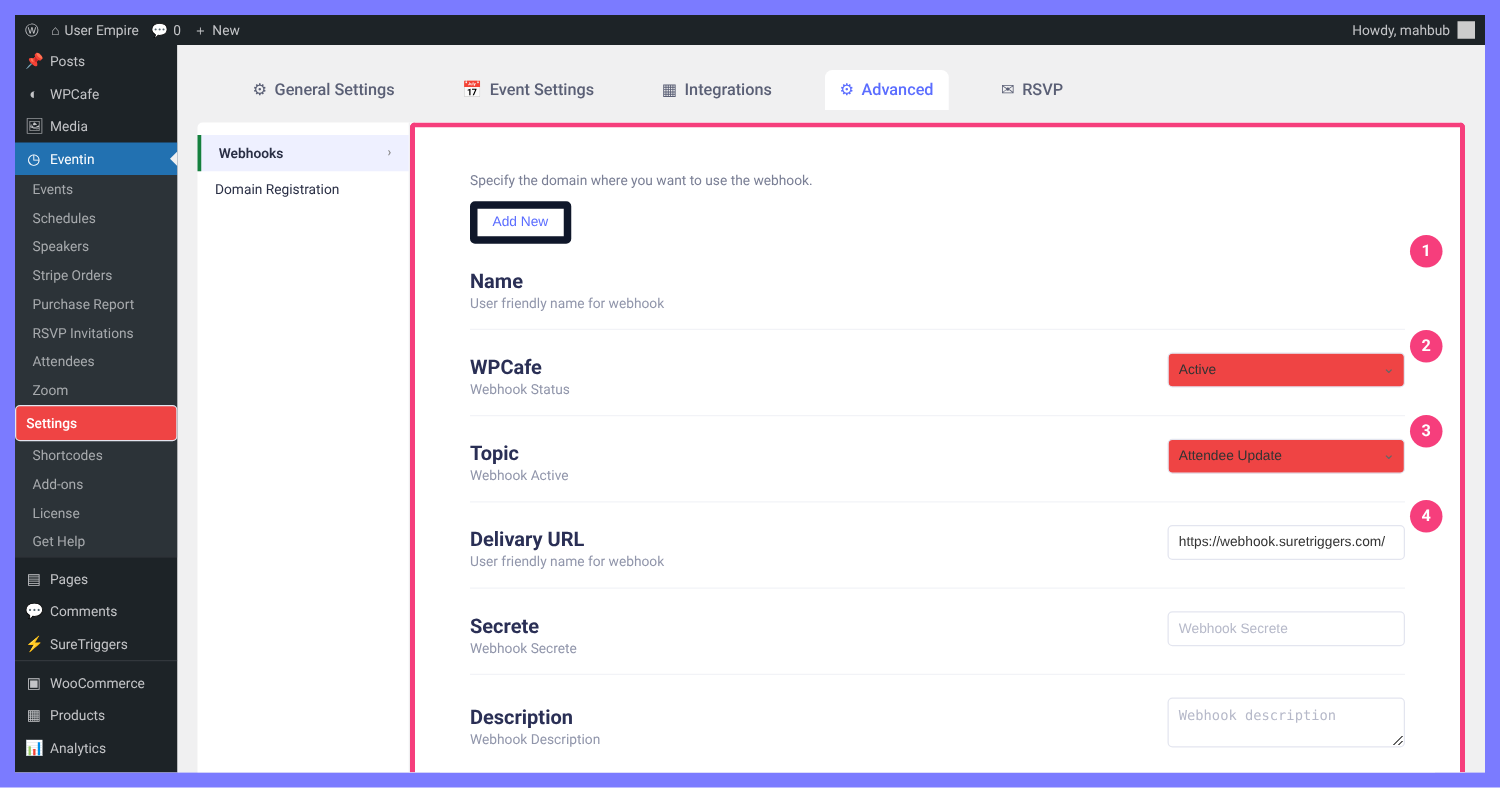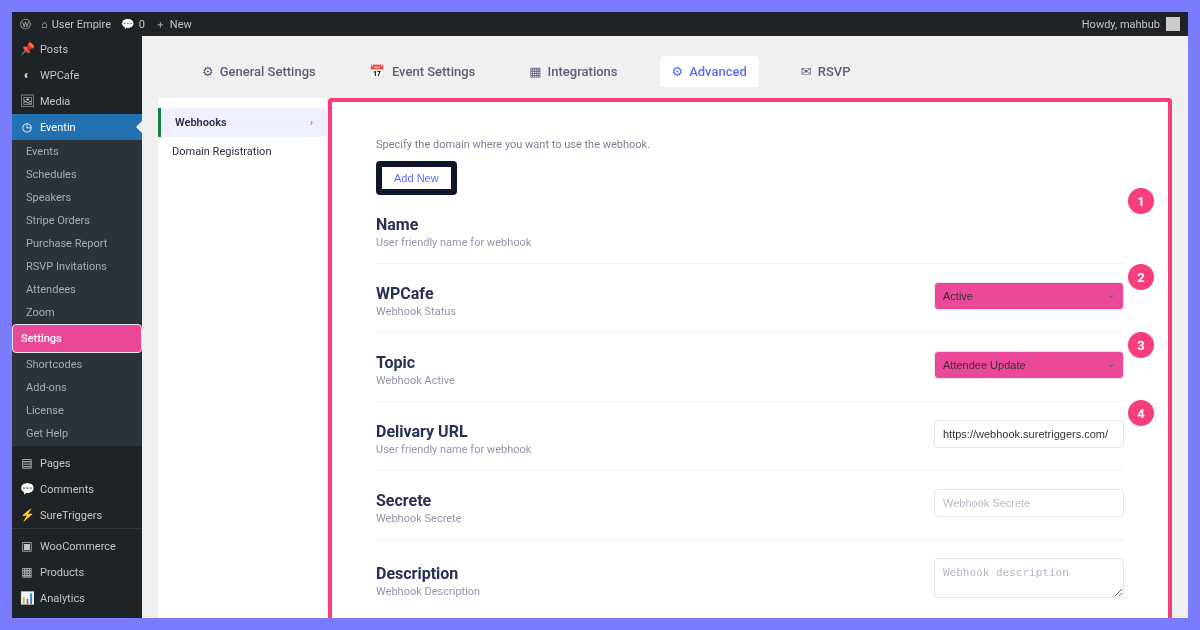--- a/index.html
+++ b/index.html
@@ -128,21 +128,21 @@
   .field-row:last-child{ border-bottom:none;align-items:center;}
   .field-left { padding-top:2px; }
   .field-title { font-size:16px; font-weight:700; color:#2a2f55; }
   .field-desc { font-size:11px; color:#9196ab; margin-top:2px;}
   .field-right { width:190px; }
   .inp, .sel, .txa {
     width:100%; border:1px solid #e3e5ef; border-radius:4px;
     font-size:11px; padding:7px 8px; color:#333;
     background:#fff;
   }
-  .sel { appearance:none; background:#ec4899; position:relative; }
+  .sel { appearance:none; background:#ef4444; position:relative; }
   .sel-wrap { position:relative; }
   .sel-wrap::after{
     content:"⌄"; position:absolute; right:8px; top:5px; color:#666; font-size:12px; pointer-events:none;
   }
   .txa { height:40px; resize:vertical; color:#999; }
   .inp::placeholder, .txa::placeholder{ color:#b6b9c9; }
 
   .num-badge {
     position:absolute; width:26px; height:26px; border-radius:50%;
     background:#f63e7c; color:#fff; font-weight:700; font-size:13px;

